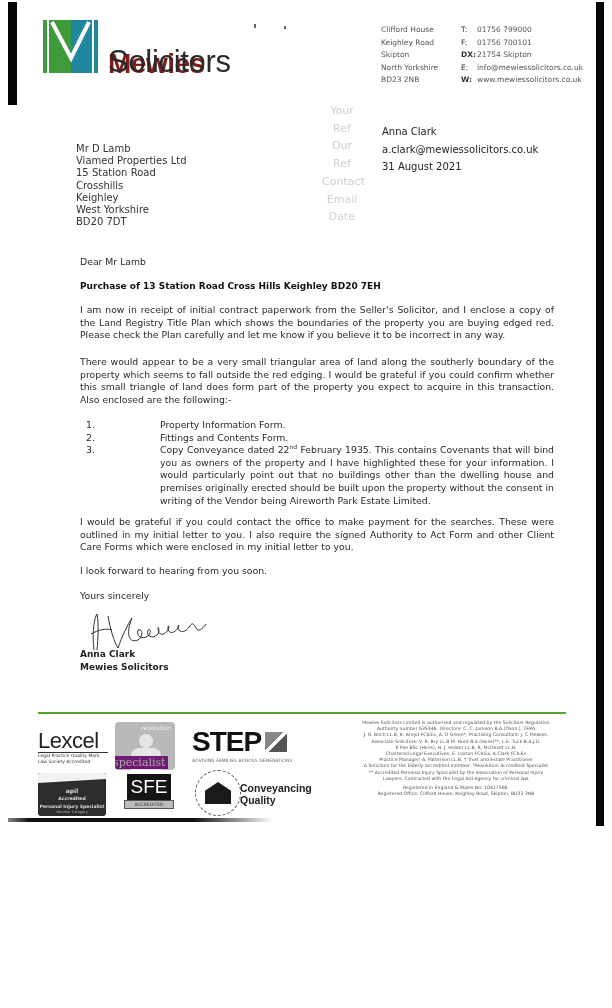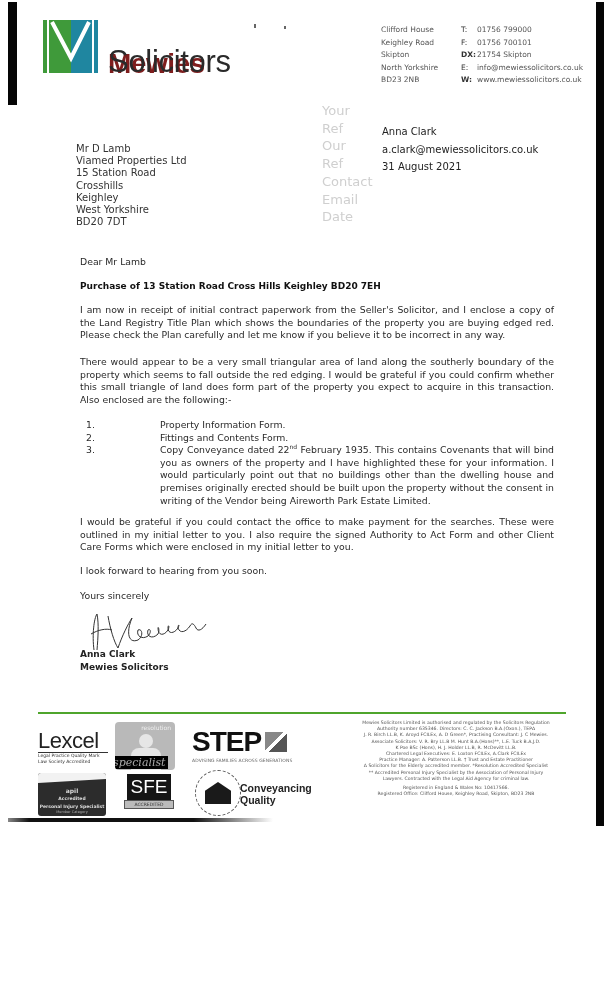--- a/index.html
+++ b/index.html
@@ -19,22 +19,22 @@
     font-size: 31px; color: #2a2a2a; line-height: 32px; letter-spacing: -0.3px; }
   .speck { width: 2px; height: 4px; background: #666; }
 
   
   .addr { left: 381px; top: 24px; font-size: 7.5px; line-height: 12.5px; color: #555; }
   .contact { left: 461px; top: 24px; font-size: 7.5px; line-height: 12.5px; color: #555; }
   .contact .lbl { display: inline-block; width: 16px; color: #333; }
   .contact .lbl.b { font-weight: bold; }
 
   
-  .ref-labels { left: 322px; top: 102px; width: 40px; text-align: left;
-    font-size: 13px; line-height: 17.7px; color: #cfcfcf; }
+  .ref-labels { left: 322px; top: 102px; width: 40px; text-align: center;
+    font-size: 11px; line-height: 17.7px; color: #cfcfcf; }
   .ref-values { left: 382px; top: 123px; font-size: 10px; line-height: 17.7px; color: #222; }
 
   
   .recipient { left: 76px; top: 143px; font-size: 10px; line-height: 12.2px; color: #333; }
 
   .letter { left: 80px; width: 474px; font-size: 9.3px; line-height: 12.6px; color: #2a2a2a; }
   .justify { text-align: justify; text-align-last: left; }
   .subject { font-weight: bold; font-size: 9px; color: #111; }
   .list { left: 86px; width: 468px; font-size: 9.3px; line-height: 12.6px; color: #2a2a2a; }
   .li { display: flex; }
@@ -48,21 +48,21 @@
   
   .green-line { left: 38px; top: 712px; width: 528px; height: 2px; background: #4fa52c; }
   .lexcel { left: 38px; top: 730px; width: 70px; }
   .lexcel .big { font-family: "Liberation Sans", sans-serif; font-size: 22px; color: #222; line-height: 22px; letter-spacing: -0.5px; }
   .lexcel .s1 { font-size: 4.5px; color: #333; line-height: 6px; border-top: 1px solid #333; }
   .lexcel .s2 { font-size: 4.5px; color: #333; line-height: 6px; }
   .resolution { left: 115px; top: 722px; width: 60px; height: 48px; background: #b9b9b9; border-radius: 4px; overflow: hidden; }
   .resolution .top { font-size: 6px; color: #eee; text-align: right; padding: 2px 4px 0 0; }
   .resolution .head { position: absolute; left: 24px; top: 12px; width: 14px; height: 14px; border-radius: 50%; background: #e6e6e6; }
   .resolution .body { position: absolute; left: 16px; top: 26px; width: 30px; height: 22px; border-radius: 8px 8px 0 0; background: #e6e6e6; }
-  .resolution .bot { position: absolute; left: -4px; top: 34px; font-size: 11px; color: #aaa; background: #000000; padding: 0 2px; font-family: "DejaVu Serif", serif; font-style: italic; }
+  .resolution .bot { position: absolute; left: -4px; top: 34px; font-size: 11px; color: #aaa; background: #701a75; padding: 0 2px; font-family: "DejaVu Serif", serif; }
   .step { left: 192px; top: 728px; }
   .step .big { font-family: "Liberation Sans", sans-serif; font-weight: bold; font-size: 28px; line-height: 28px; color: #111; letter-spacing: -1px; display: inline-block; vertical-align: top; }
   .step .sq { display: inline-block; width: 22px; height: 20px; margin-left: 4px; margin-top: 4px; vertical-align: top;
     background: linear-gradient(135deg, #888 0%, #888 45%, #fff 45%, #fff 55%, #555 55%); }
   .step .sub { font-size: 4.5px; color: #666; letter-spacing: 0.1px; margin-top: 2px; }
   .apil { left: 38px; top: 773px; width: 68px; height: 43px; background: #2c2c2c; border-radius: 3px; color: #ddd; text-align: center; overflow: hidden; }
   .apil .band { height: 10px; background: #f2f2f2; clip-path: polygon(0 0,100% 0,100% 60%,0 100%); }
   .apil .name { font-size: 6px; font-weight: bold; margin-top: 4px; color: #ddd; }
   .apil .t1 { font-size: 4.5px; font-weight: bold; line-height: 6px; margin-top: 2px; }
   .apil .t2 { font-size: 3.5px; line-height: 5px; color: #aaa; }

